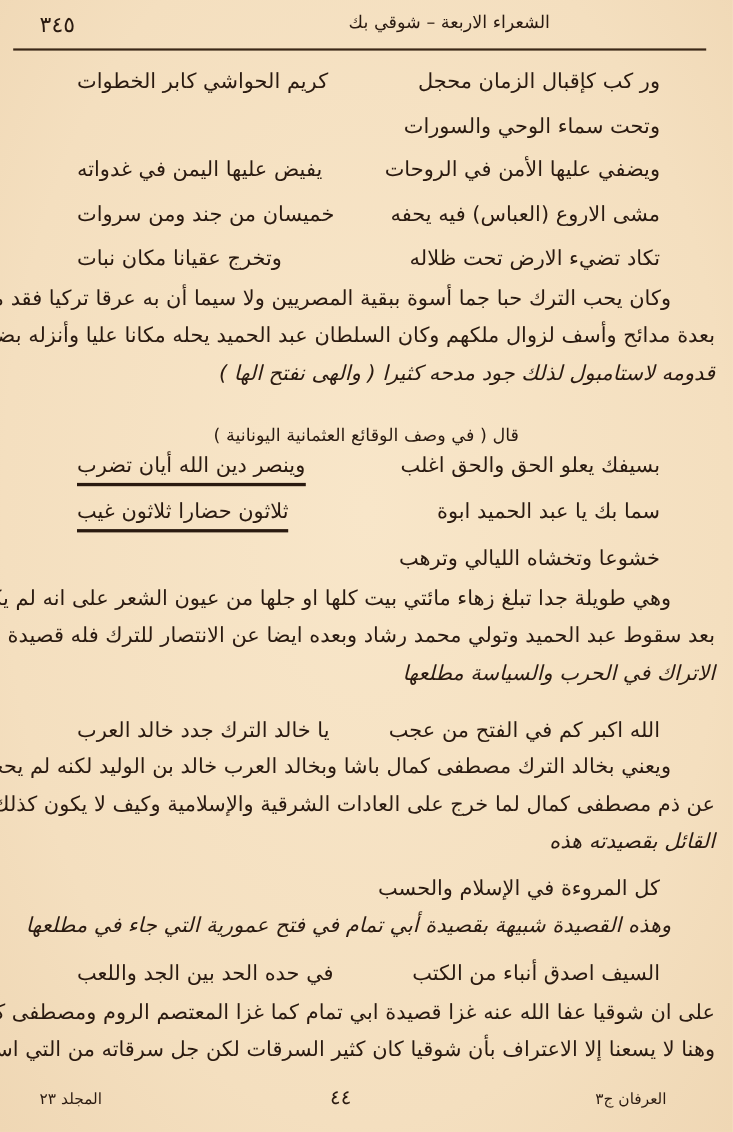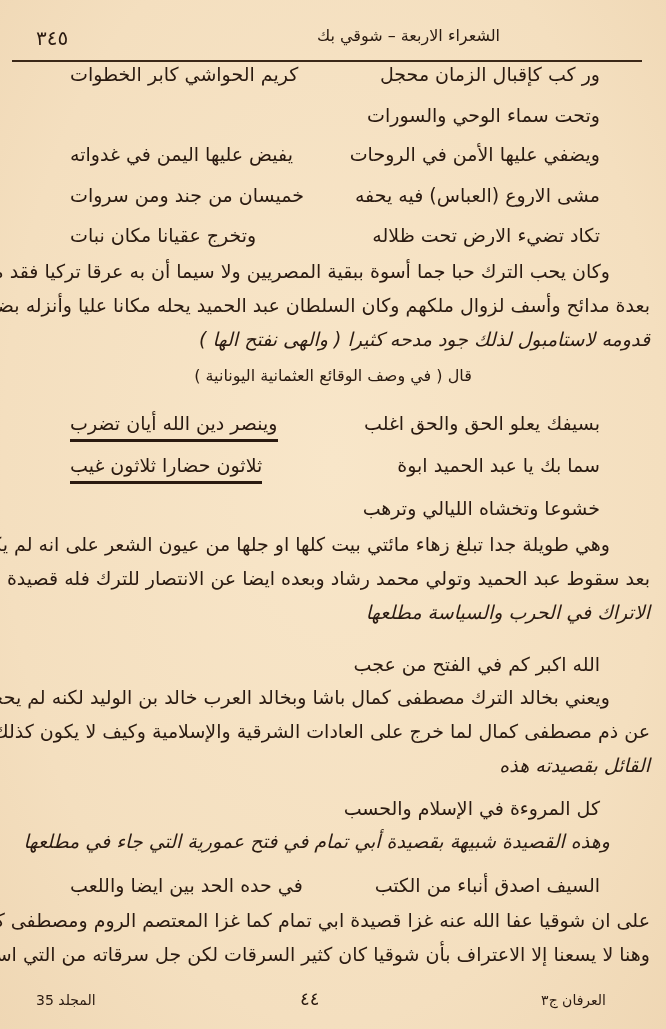--- a/index.html
+++ b/index.html
@@ -16,21 +16,21 @@
       color: #2a1a10;
     }
     .page {
       position: absolute;
       left: 0; top: 0;
       width: 666px; height: 1029px;
       background: radial-gradient(ellipse at 50% 45%, #f8e6c9 0%, #f4dfbf 70%, #efd7b4 100%);
     }
     .header {
       position: absolute;
-      top: 20px; left: 0; width: 666px; height: 34px; text-decoration: underline;
+      top: 4px; left: 0; width: 666px; height: 34px; text-decoration: underline;
     }
     .page-num-top {
       position: absolute;
       left: 36px; top: 6px;
       font-size: 20px;
       letter-spacing: 1px;
       direction: rtl;
     }
     .running-title {
       position: absolute;
@@ -89,20 +89,21 @@
     }
     .prose .line.indent {
       padding-right: 40px;
     }
     .center-line {
       position: absolute;
       left: 0; width: 666px;
       text-align: center;
       font-size: 16px;
       direction: rtl;
+      margin-top: 20px;
     }
     .footer {
       position: absolute;
       left: 0; top: 988px; width: 666px; height: 30px;
       font-size: 14px;
       direction: rtl;
     }
     .footer-issue {
       position: absolute;
       right: 60px; top: 4px;
@@ -170,45 +171,46 @@
   </div>
 
   <div class="prose" style="top:527px">
     <span class="line indent">وهي طويلة جدا تبلغ زهاء مائتي بيت كلها او جلها من عيون الشعر على انه لم يكن يحجم</span>
     <span class="line">بعد سقوط عبد الحميد وتولي محمد رشاد وبعده ايضا عن الانتصار للترك فله قصيدة في انتصار</span>
     <span class="line last">الاتراك في الحرب والسياسة مطلعها</span>
   </div>
 
   <div class="verse" style="top:646px">
     <span class="hemistich">الله اكبر كم في الفتح من عجب</span>
+    <span class="hemistich">يا خالد الترك جدد خالد العرب</span>
   </div>
 
   <div class="prose" style="top:680px">
     <span class="line indent">ويعني بخالد الترك مصطفى كمال باشا وبخالد العرب خالد بن الوليد لكنه لم يحجم بعد ذلك</span>
     <span class="line">عن ذم مصطفى كمال لما خرج على العادات الشرقية والإسلامية وكيف لا يكون كذلك وهو</span>
     <span class="line last">القائل بقصيدته هذه</span>
   </div>
 
   <div class="verse" style="top:790px">
     <span class="hemistich">كل المروءة في الإسلام والحسب</span>
   </div>
 
   <div class="prose" style="top:824px">
     <span class="line indent last">وهذه القصيدة شبيهة بقصيدة أبي تمام في فتح عمورية التي جاء في مطلعها</span>
   </div>
 
   <div class="verse" style="top:867px">
     <span class="hemistich">السيف اصدق أنباء من الكتب</span>
-    <span class="hemistich">في حده الحد بين ايضا واللعب</span>
+    <span class="hemistich">في حده الحد بين الجد واللعب</span>
   </div>
 
   <div class="prose" style="top:903px">
     <span class="line">على ان شوقيا عفا الله عنه غزا قصيدة ابي تمام كما غزا المعتصم الروم ومصطفى كمال اليونان</span>
     <span class="line">وهنا لا يسعنا إلا الاعتراف بأن شوقيا كان كثير السرقات لكن جل سرقاته من التي استرقها فاسترقها</span>
   </div>
 
   <div class="footer">
     <span class="footer-issue">العرفان ج٣</span>
     <span class="footer-page">٤٤</span>
-    <span class="footer-volume">المجلد 35</span>
+    <span class="footer-volume">المجلد ٢٣</span>
   </div>
 
 </div>
 
 </body></html>

